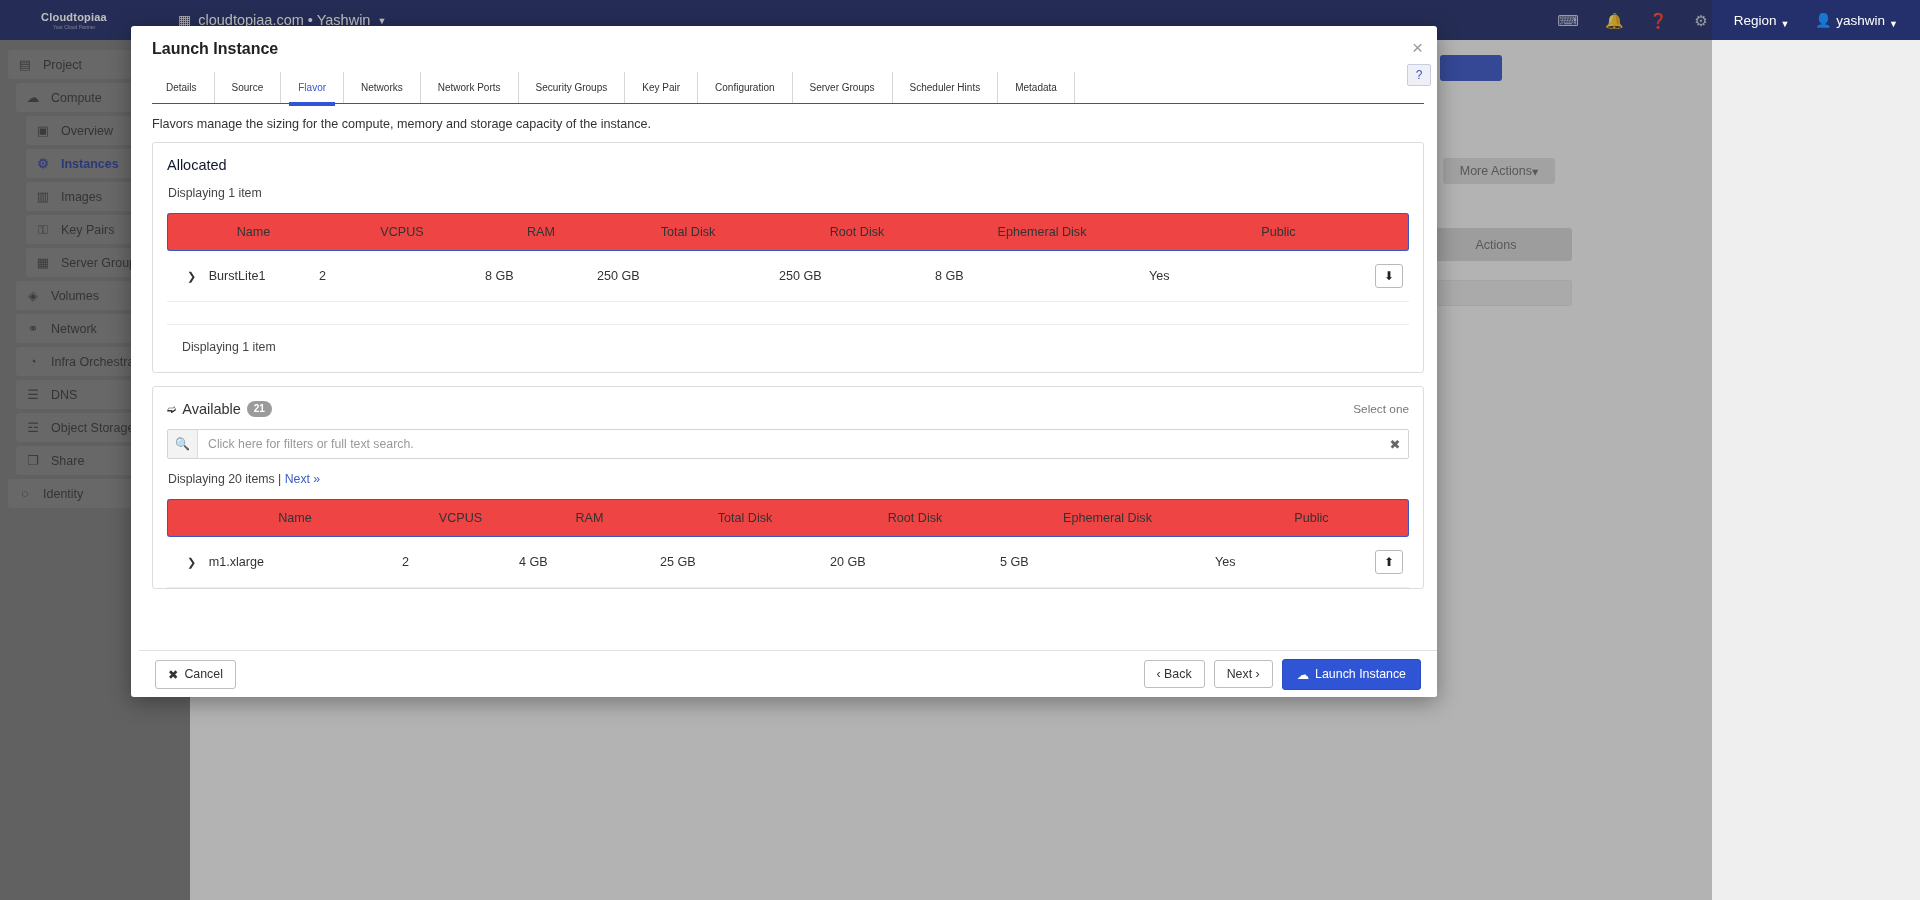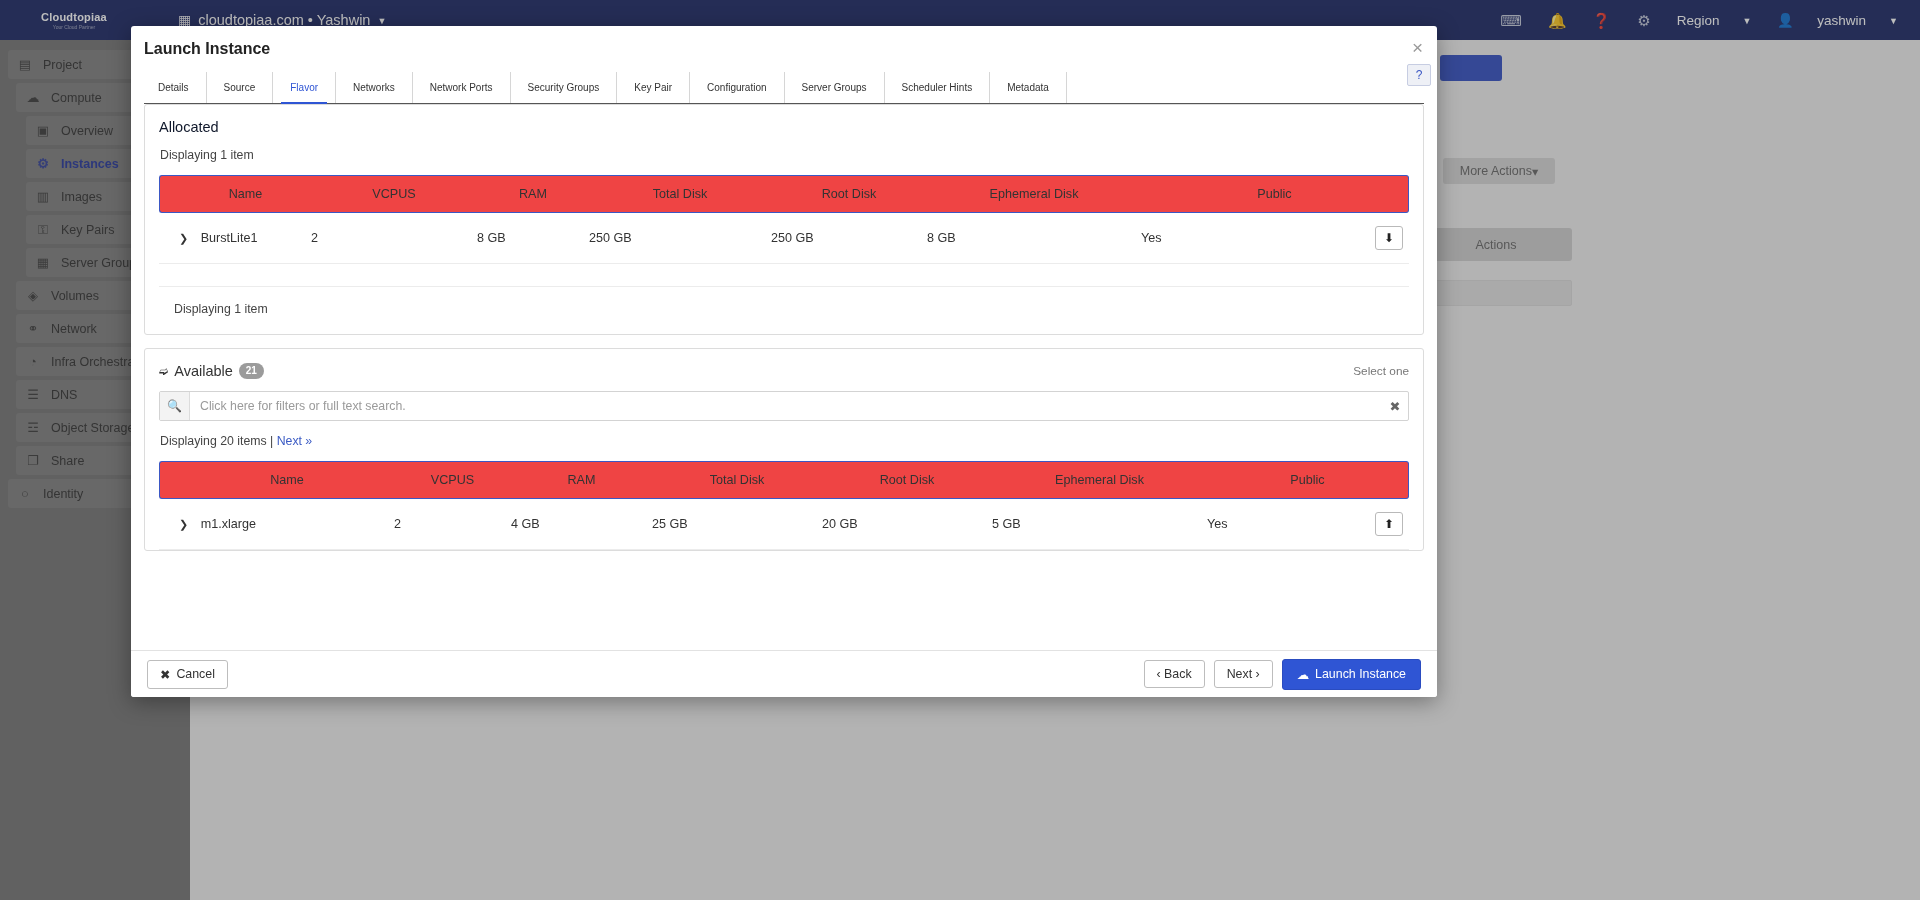--- a/index.html
+++ b/index.html
@@ -2,21 +2,21 @@
 <html><head>
 <meta charset="utf-8">
 <style>
   * { box-sizing: border-box; margin: 0; padding: 0; }
   html, body {
     width: 1920px; height: 900px;
     font-family: "Liberation Sans", sans-serif;
     overflow: hidden;
     background: #f5f5f5;
   }
-  .app { position: relative; width: 1920px; height: 900px; }
+  .app { position: relative; width: 1712px; height: 900px; }
 
   
   .topbar {
     position: absolute; top: 0; left: 0; width: 1920px; height: 40px;
     background: #24306b; display: flex; align-items: center;
     z-index: 1;
   }
   .brand {
     width: 148px; height: 40px; display: flex; flex-direction: column;
     align-items: center; justify-content: center; color: #fff;
@@ -27,21 +27,21 @@
     display: flex; align-items: center; gap: 7px; color: #fff;
     font-size: 14.5px; margin-left: 30px;
   }
   .crumb .glyph { font-size: 14px; opacity: .92; }
   .caret { font-size: 9px; position: relative; top: 1px; }
   .topbar-right {
     margin-left: auto; display: flex; align-items: center;
     gap: 26px; padding-right: 22px; color: #c9cede;
   }
   .tb-icon { font-size: 15px; cursor: pointer; line-height: 1; }
-  .tb-text { font-size: 13.5px; color: #fff; display: flex; align-items: center; gap: 23px; }
+  .tb-text { font-size: 13.5px; color: #fff; display: flex; align-items: flex-end; gap: 4px; }
 
   
   .sidebar {
     position: absolute; top: 40px; left: 0; width: 190px; height: 860px;
     background: #7a7a7a; padding-top: 6px;
   }
   .nav-item {
     display: flex; align-items: center; gap: 9px;
     height: 29px; margin: 4px 8px; padding-left: 8px;
     border-radius: 3px; background: #848484;
@@ -61,21 +61,21 @@
   }
   .ghost-blue { position: absolute; background: #3b57c4; border-radius: 3px; }
   .ghost-line { position: absolute; background: #e3e3e3; border: 1px solid #dcdcdc; border-radius: 2px; }
   .scrim { position: absolute; inset: 0; background: rgba(40,40,40,.30); z-index: 5; }
 
   
   .modal {
     position: absolute; left: 131px; top: 26px; width: 1306px; height: 671px;
     background: #fff; border-radius: 3px; z-index: 10;
     box-shadow: 0 5px 22px rgba(0,0,0,.35);
-    display: flex; flex-direction: column;
+    display: flex; flex-direction: column; padding-left: 8px;
   }
   .modal-head {
     height: 46px; display: flex; align-items: center;
     padding: 0 20px 0 13px; position: relative;
   }
   .modal-title { font-size: 16px; font-weight: bold; color: #222; }
   .modal-close {
     position: absolute; right: 14px; top: 12px; font-size: 19px;
     color: #9a9a9a; cursor: pointer; line-height: 1;
   }
@@ -311,20 +311,21 @@
       <div class="tab">Networks</div>
       <div class="tab">Network Ports</div>
       <div class="tab">Security Groups</div>
       <div class="tab">Key Pair</div>
       <div class="tab">Configuration</div>
       <div class="tab">Server Groups</div>
       <div class="tab">Scheduler Hints</div>
       <div class="tab">Metadata</div>
     </div>
 
+    <div class="intro">Flavors manage the sizing for the compute, memory and storage capacity of the instance.</div>
 
     <div class="modal-body clip">
 
       <div class="panel">
         <div class="panel-pad">
           <div class="panel-title">Allocated</div>
         </div>
         <div class="count-line">Displaying 1 item</div>
 
         <table class="tbl">

